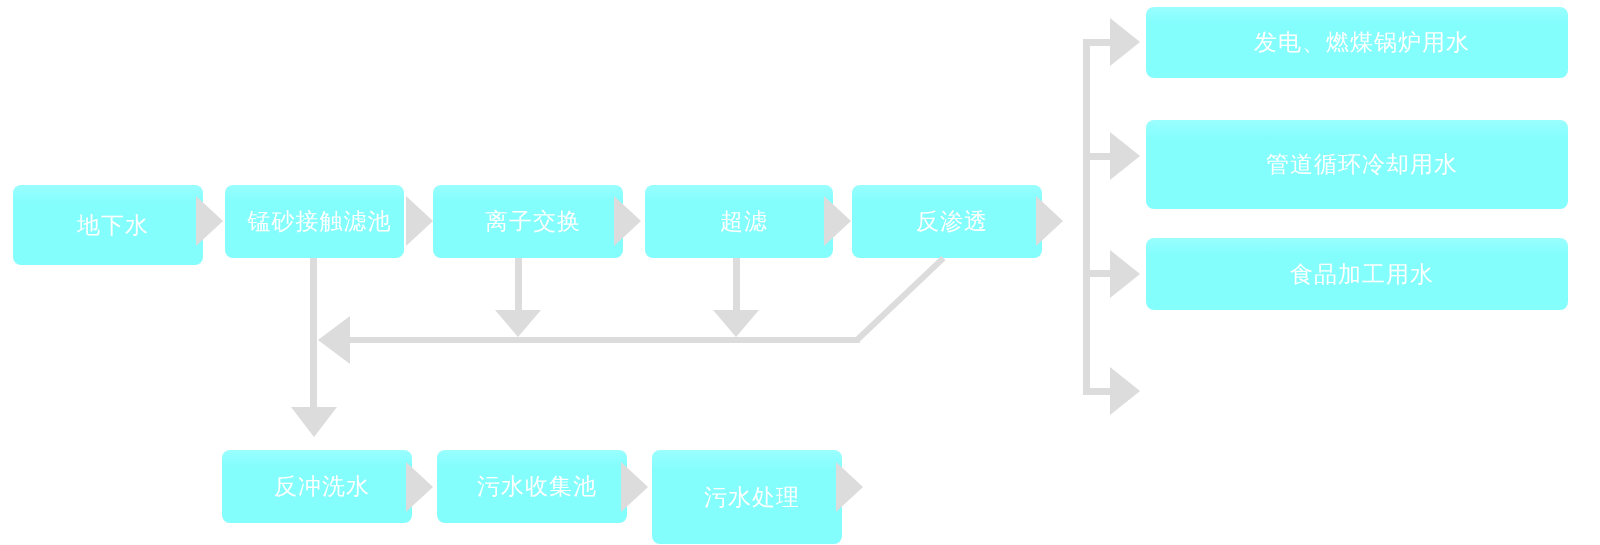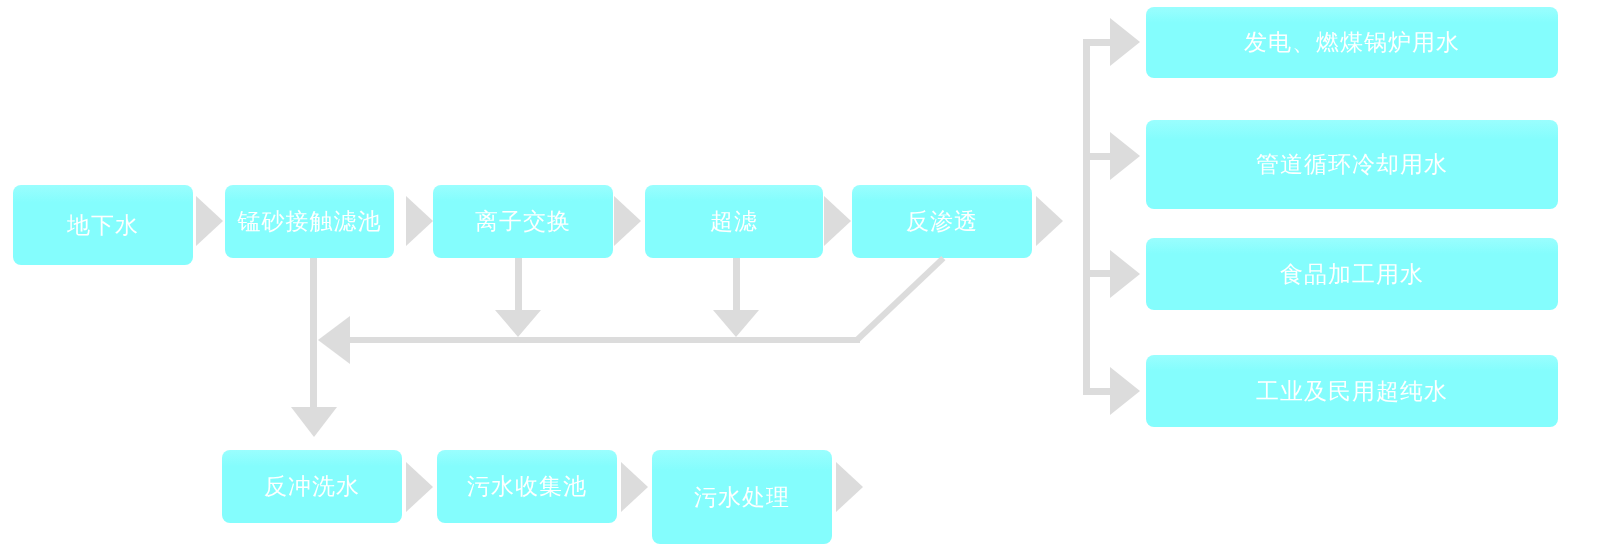--- a/index.html
+++ b/index.html
@@ -17,20 +17,21 @@
   }
   .box{
     position:absolute;
     background:linear-gradient(180deg, #9AFEFE 0%, var(--box-fill) 22%, var(--box-fill) 100%);
     border-radius:8px;
     color:var(--box-text);
     display:flex;align-items:center;justify-content:center;
     font-size:23px;
     letter-spacing:1px;
     white-space:nowrap;
+    padding-left:10px;
   }
   .box.wide{font-size:23px;}
   
   .hline,.vline,.dline{position:absolute;background:var(--connector);}
   
   .tri-r{
     position:absolute;width:0;height:0;
     border-top:25px solid transparent;
     border-bottom:25px solid transparent;
     border-left:27px solid var(--connector);
@@ -88,21 +89,20 @@
 
   <div class="hline" style="left:1083px;top:270px;width:29px;height:7px"></div>
   <div class="tri-r-sm" style="left:1110px;top:250px"></div>
 
   <div class="hline" style="left:1083px;top:388px;width:29px;height:7px"></div>
   <div class="tri-r-sm" style="left:1110px;top:367px"></div>
 
   <div class="box wide" style="left:1146px;top:7px;width:412px;height:71px">发电、燃煤锅炉用水</div>
   <div class="box wide" style="left:1146px;top:120px;width:412px;height:89px">管道循环冷却用水</div>
   <div class="box wide" style="left:1146px;top:238px;width:412px;height:72px">食品加工用水</div>
-  <div class="box wide" style="left:1146px;top:355px;width:412px;height:72px">工业及民用超纯水</div>
 
   <div class="vline" style="left:310px;top:258px;width:7px;height:149px"></div>
   <div class="tri-d big" style="left:291px;top:407px"></div>
 
   <div class="vline" style="left:515px;top:258px;width:7px;height:53px"></div>
   <div class="tri-d" style="left:495px;top:310px"></div>
 
   <div class="vline" style="left:733px;top:258px;width:7px;height:53px"></div>
   <div class="tri-d" style="left:713px;top:310px"></div>
 

